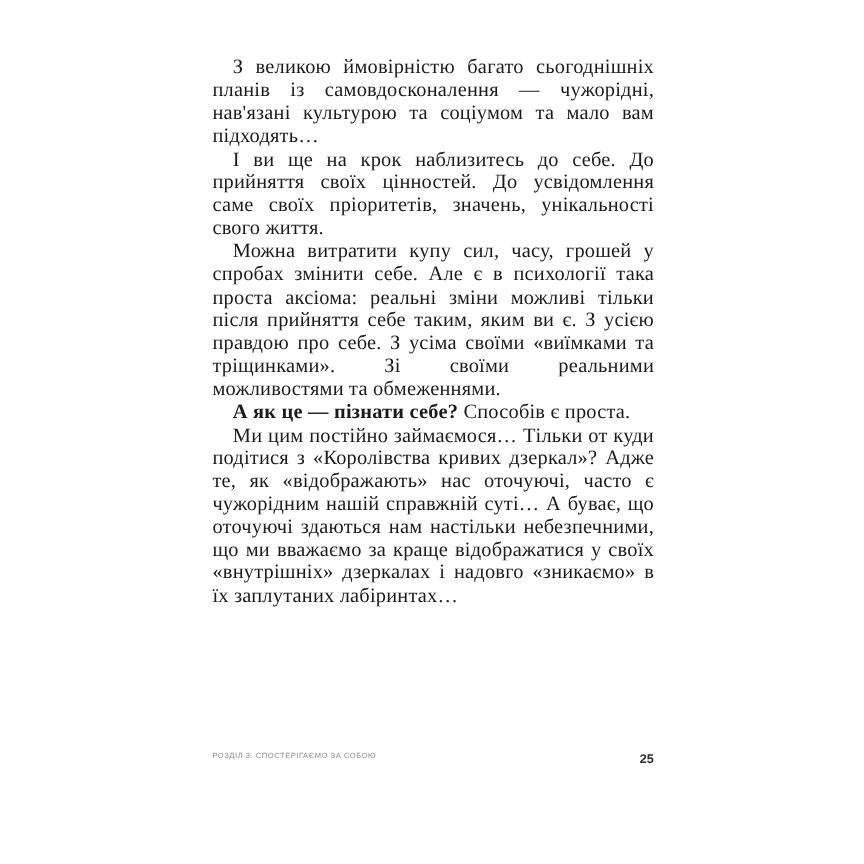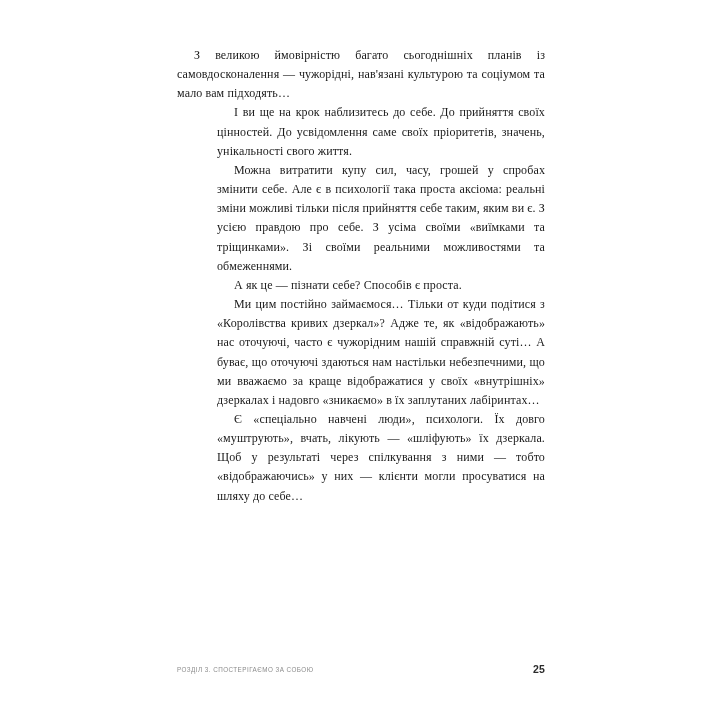--- a/index.html
+++ b/index.html
@@ -17,45 +17,44 @@
     box-sizing: border-box;
   }
   .text-column {
     position: absolute;
     left: 177px;
     top: 46px;
     width: 368px;
   }
   .body-text {
     font-family: "Liberation Serif", "DejaVu Serif", serif;
-    font-size: 12px;
+    font-size: 17px;
     line-height: 19.15px;
     color: #1a1a1a;
     text-align: justify;
     text-justify: inter-word;
     hyphens: auto;
     -webkit-hyphens: auto;
     margin: 0;
     text-indent: 17px;
     letter-spacing: 0.01em;
   }
   .body-text + .body-text {
     margin-top: 0;
-    margin-left: 40px;
   }
   .lead-bold {
-    font-weight: normal;
+    font-weight: bold;
   }
   .footer {
     position: absolute;
     left: 177px;
-    top: 663px;
+    top: 627px;
     width: 368px;
     display: flex;
-    align-items: center;
+    align-items: flex-start;
     justify-content: space-between;
   }
   .running-head {
     font-family: "Liberation Sans", "DejaVu Sans", sans-serif;
     font-size: 6.3px;
     letter-spacing: 0.072em;
     color: #8b8b8b;
     white-space: nowrap;
     text-transform: uppercase;
   }
@@ -71,21 +70,20 @@
 <body>
 
 <div class="page">
 
   <div class="text-column">
     <p class="body-text">З великою ймовірністю багато сьогоднішніх планів із самовдосконалення — чужорідні, нав'язані культурою та соціумом та мало вам підходять…</p>
     <p class="body-text">І ви ще на крок наблизитесь до себе. До прийняття своїх цінностей. До усвідомлення саме своїх пріоритетів, значень, унікальності свого життя.</p>
     <p class="body-text">Можна витратити купу сил, часу, грошей у спробах змінити себе. Але є в психології така проста аксіома: реальні зміни можливі тільки після прийняття себе таким, яким ви є. З усією правдою про себе. З усіма своїми «виїмками та тріщинками». Зі своїми реальними можливостями та обмеженнями.</p>
     <p class="body-text"><span class="lead-bold">А як це — пізнати себе?</span><span> Способів є проста.</span></p>
     <p class="body-text">Ми цим постійно займаємося… Тільки от куди подітися з «Королівства кривих дзеркал»? Адже те, як «відображають» нас оточуючі, часто є чужорідним нашій справжній суті… А буває, що оточуючі здаються нам настільки небезпечними, що ми вважаємо за краще відображатися у своїх «внутрішніх» дзеркалах і надовго «зникаємо» в їх заплутаних лабіринтах…</p>
-    <p class="body-text">Є «спеціально навчені люди», психологи. Їх довго «муштрують», вчать, лікують — «шліфують» їх дзеркала. Щоб у результаті через спілкування з ними — тобто «відображаючись» у них — клієнти могли просуватися на шляху до себе…</p>
   </div>
 
   <div class="footer">
     <span class="running-head">Розділ 3. Спостерігаємо за собою</span>
     <span class="page-number">25</span>
   </div>
 
 </div>
 
 </body></html>

